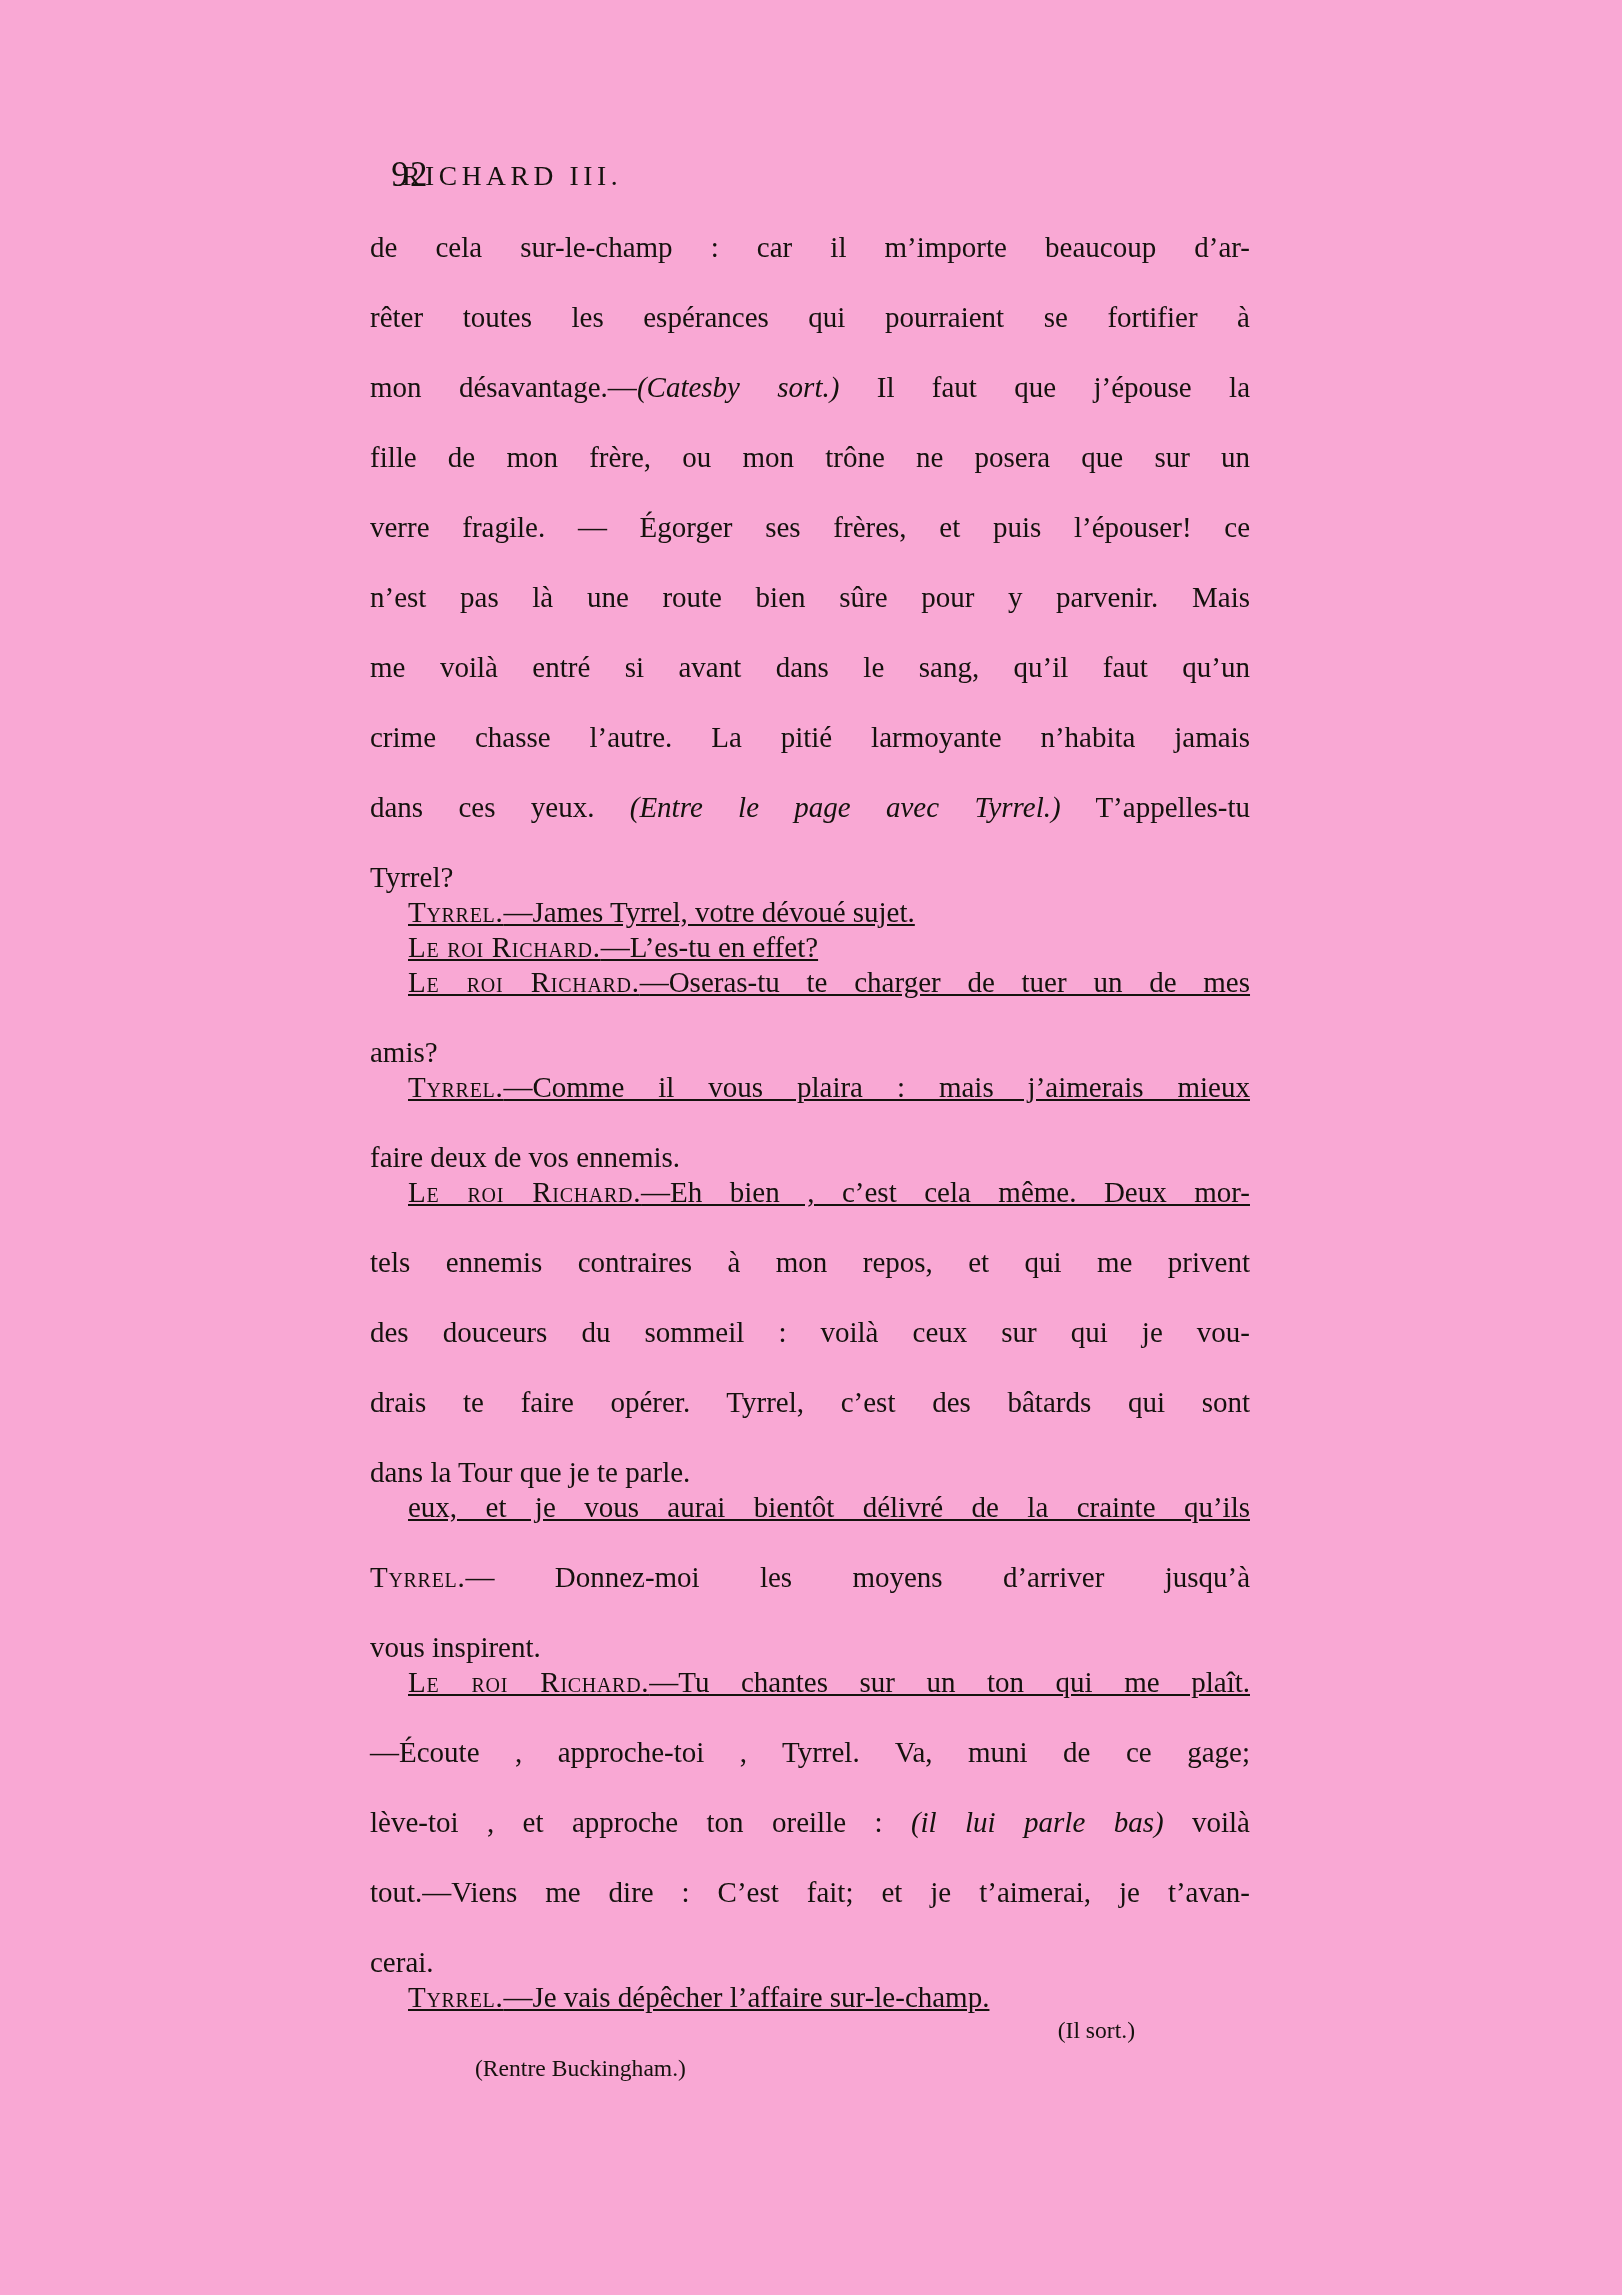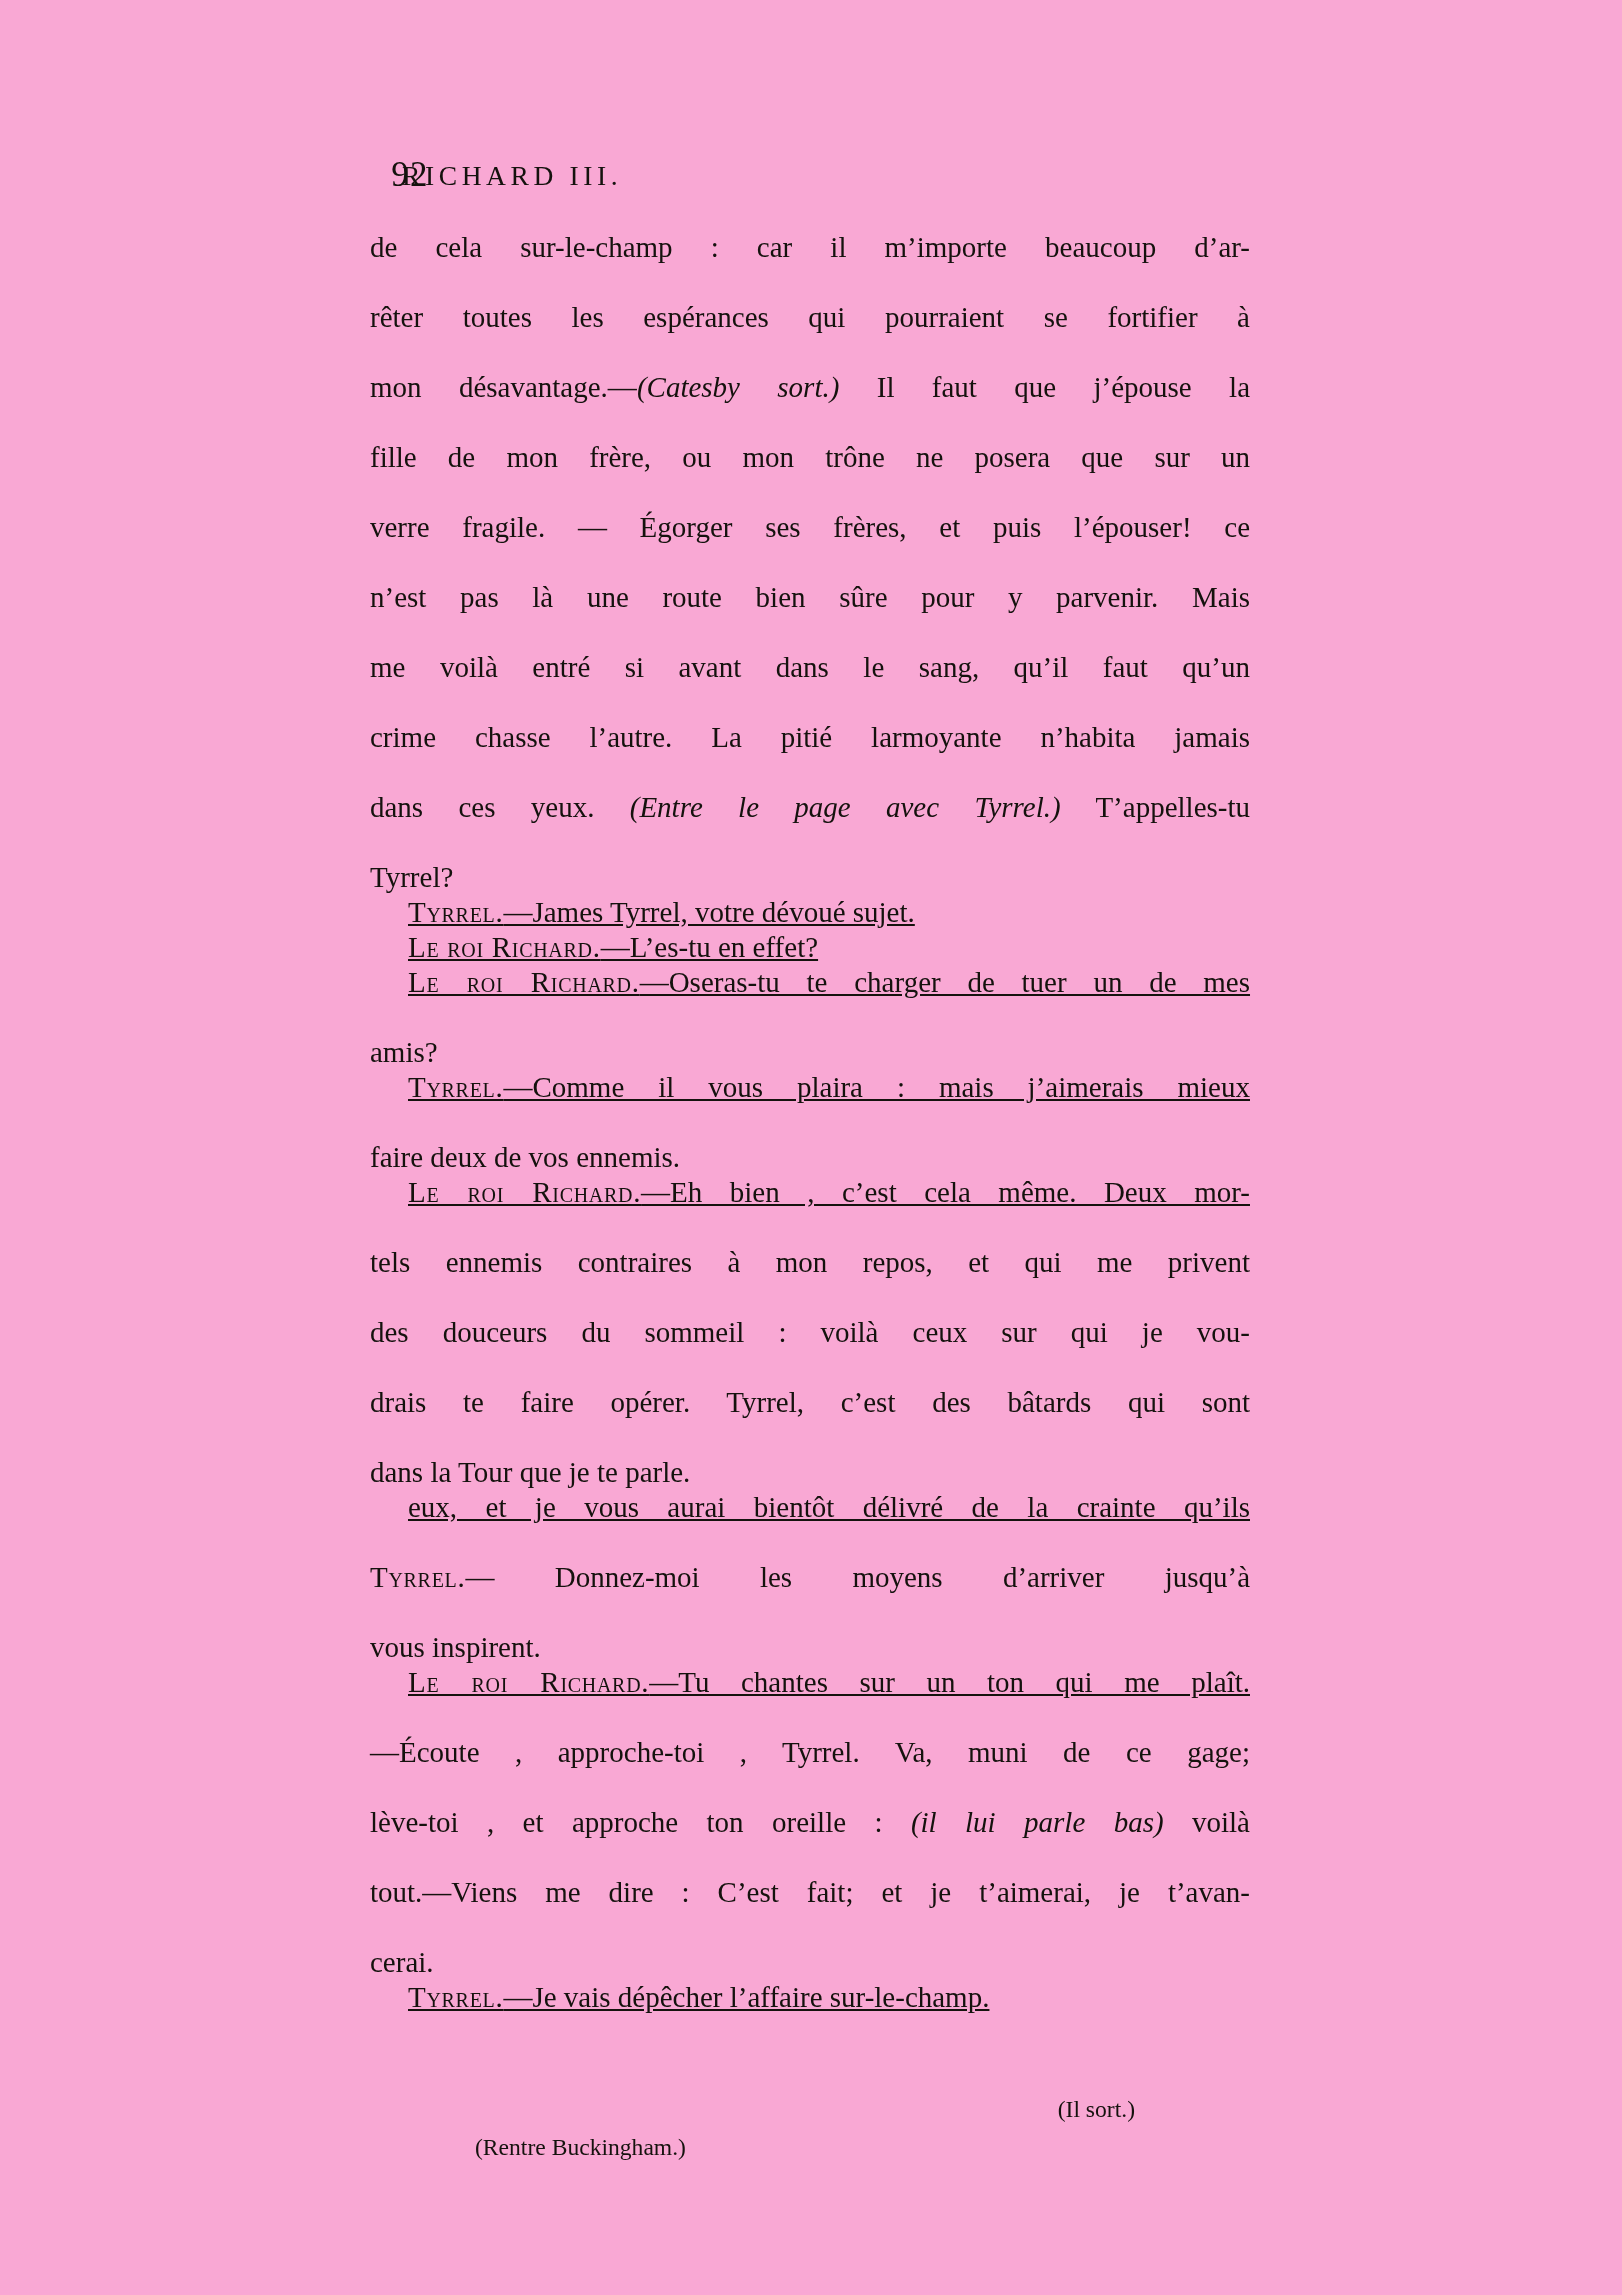--- a/index.html
+++ b/index.html
@@ -54,21 +54,20 @@
     line-height: 35px;
     white-space: normal;
   }
   
   .line.j { text-align: justify; }
   .line.j::after { content: ""; display: inline-block; width: 100%; height: 0; }
   .para.dialogue .line:first-child { text-indent: 38px; text-decoration: underline; }
   .seg-italic { font-style: italic; }
   .seg-smallcaps { font-variant: small-caps; letter-spacing: 0.7px; }
   .para.stage-right {
-    margin-top: 79px;
     padding-right: 115px;
     text-align: right;
     font-size: 23.6px;
   }
   .para.stage-right .line { line-height: 30px; }
   .para.stage-left {
     margin-top: 8px;
     margin-bottom: 13px;
     padding-left: 105px;
     font-size: 23.6px;

